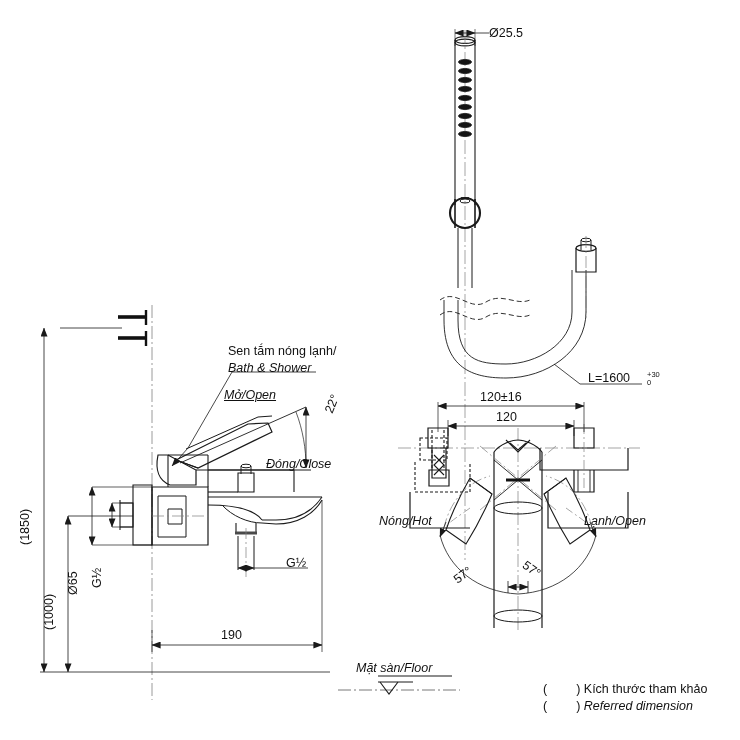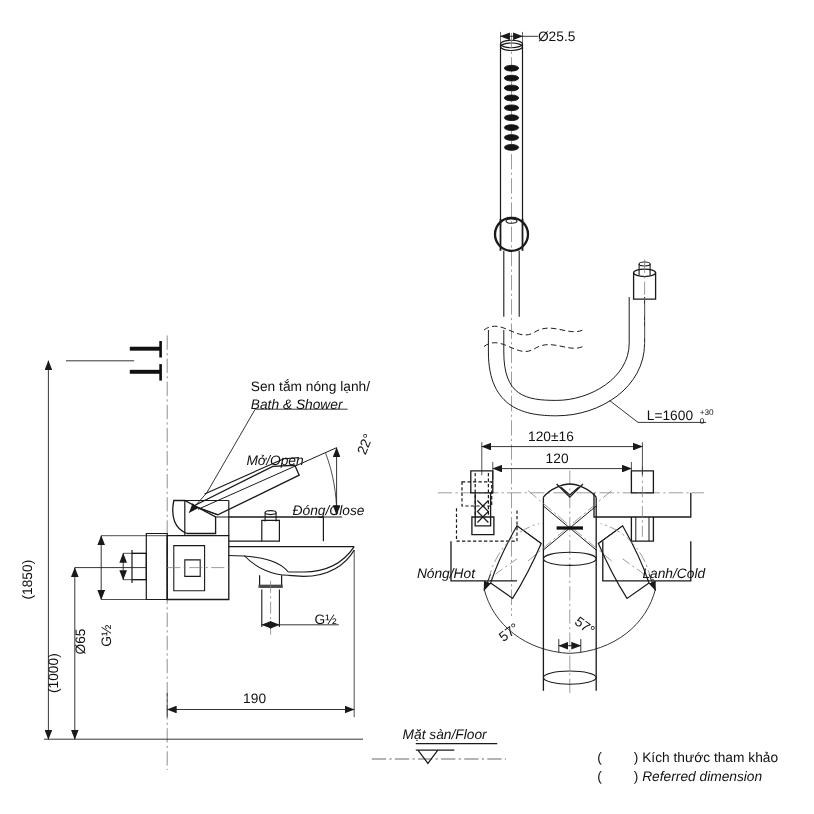--- a/index.html
+++ b/index.html
@@ -4,21 +4,21 @@
 <style>
   html,body{margin:0;padding:0;background:#ffffff;}
   body{width:740px;height:740px;overflow:hidden;
        font-family:"Liberation Sans",sans-serif;color:#1a1a1a;}
   #sheet{position:relative;width:608px;height:740px;}
   #sheet svg{position:absolute;left:0;top:0;}
   .lbl{position:absolute;white-space:nowrap;font-size:12.5px;line-height:1.25;color:#111;}
   .ital{font-style:italic;}
   .vert{transform-origin:0 0;}
   .tol{display:inline-block;vertical-align:middle;font-size:7.5px;line-height:1.05;
-       text-align:left;margin-left:6px;}
+       text-align:left;margin-left:17px;}
 </style>
 </head>
 <body>
 
 <div id="sheet">
 
 <svg width="740" height="740" viewBox="0 0 740 740">
   <defs>
     <marker id="ar" markerWidth="9" markerHeight="7" refX="8.6" refY="3.5" orient="auto" markerUnits="userSpaceOnUse">
       <path d="M0,0 L9,3.5 L0,7 z" fill="#1a1a1a"></path>
@@ -267,44 +267,44 @@
   </g>
 </svg>
 
 <div class="lbl" style="left:489px;top:26px;">Ø25.5</div>
 
 <div class="lbl" style="left:588px;top:371px;"><span>L=1600</span><span class="tol"><span>+30</span><br><span>0</span></span></div>
 
 <div class="lbl" style="left:228px;top:344px;">Sen tắm nóng lạnh/</div>
 <div class="lbl ital" style="left:228px;top:361px;">Bath &amp; Shower</div>
 
-<div class="lbl ital" style="left:224px;top:412px;">Mở/Open</div>
+<div class="lbl ital" style="left:224px;top:388px;text-decoration:underline;">Mở/Open</div>
 <div class="lbl ital" style="left:266px;top:457px;">Đóng/Close</div>
 
 <div class="lbl vert" style="left:322px;top:410px;transform:rotate(-68deg);">22°</div>
 
 <div class="lbl vert" style="left:18px;top:545px;transform:rotate(-90deg);">(1850)</div>
 <div class="lbl vert" style="left:42px;top:630px;transform:rotate(-90deg);">(1000)</div>
 <div class="lbl vert" style="left:66px;top:595px;transform:rotate(-90deg);">Ø65</div>
 <div class="lbl vert" style="left:90px;top:588px;transform:rotate(-90deg);">G½</div>
 
 <div class="lbl" style="left:286px;top:556px;">G½</div>
 
 <div class="lbl" style="left:221px;top:628px;">190</div>
 
 <div class="lbl" style="left:480px;top:390px;">120±16</div>
 <div class="lbl" style="left:496px;top:410px;">120</div>
 
 <div class="lbl ital" style="left:379px;top:514px;">Nóng/Hot</div>
-<div class="lbl ital" style="left:584px;top:514px;">Lạnh/Cold</div>
+<div class="lbl ital" style="left:584px;top:514px;">Lạnh/Open</div>
 
 <div class="lbl vert" style="left:451px;top:575px;transform:rotate(-36deg);">57°</div>
 <div class="lbl vert" style="left:528px;top:558px;transform:rotate(36deg);">57°</div>
 
-<div class="lbl ital" style="left:366px;top:661px;">Mặt sàn/Floor</div>
+<div class="lbl ital" style="left:356px;top:661px;">Mặt sàn/Floor</div>
 
 <div class="lbl" style="left:543px;top:699px;">
   <span>(</span>
   <span style="display:inline-block;width:22px;"></span>
   <span>)</span>
   <span class="ital">Referred dimension</span>
 </div>
 <div class="lbl" style="left:543px;top:682px;">
   <span>(</span>
   <span style="display:inline-block;width:22px;"></span>

